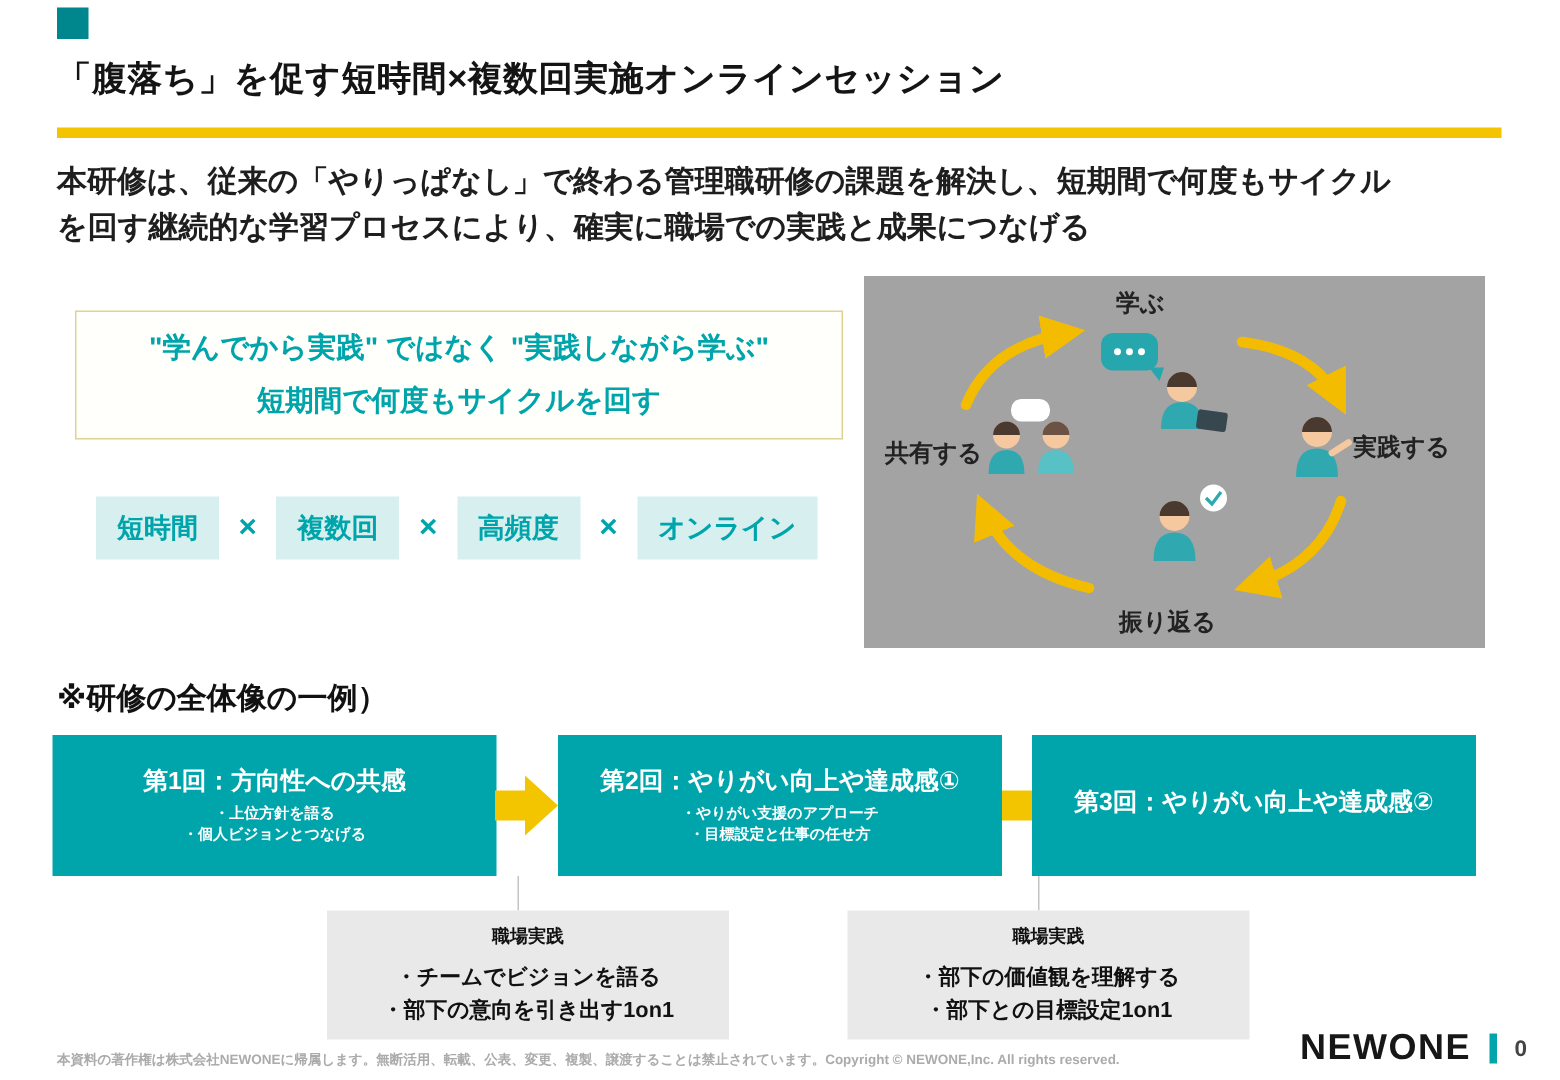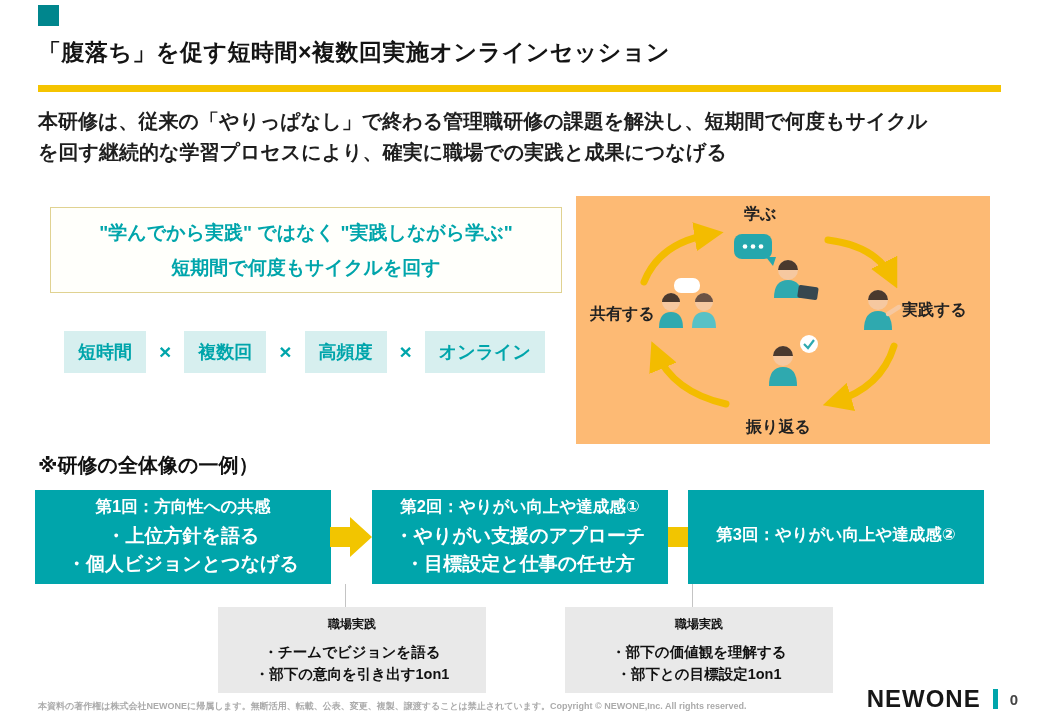--- a/index.html
+++ b/index.html
@@ -30,39 +30,39 @@
     display:flex; flex-direction:column; justify-content:center; align-items:center;
   }
   .quote-line { font-size:19px; font-weight:bold; color:#00A5AB; line-height:1.85; text-align:center; white-space:nowrap; }
 
   
   .badges { position:absolute; left:64px; top:331px; display:flex; align-items:center; }
   .badge { background:#D7EFEF; color:#00A5AB; font-size:18px; font-weight:bold; padding:9px 14px; white-space:nowrap; }
   .badge-sep { color:#00A5AB; font-size:21px; font-weight:bold; margin:0 13px; }
 
   
-  .illustration { position:absolute; left:576px; top:196px; width:414px; height:248px; background:#fdba74; }
+  .illustration { position:absolute; left:576px; top:184px; width:414px; height:248px; background:#a3a3a3; }
   .illustration svg { position:absolute; left:0; top:0; }
   .cyc-label { position:absolute; font-size:16px; font-weight:bold; color:#222222; white-space:nowrap; }
   .cyc-top    { left:168px; top:8px; }
   .cyc-right  { left:326px; top:104px; }
   .cyc-bottom { left:170px; top:221px; }
   .cyc-left   { left:14px;  top:108px; }
 
   
   .section-label { position:absolute; left:38px; top:452px; font-size:20px; font-weight:bold; color:#111111; }
 
   .step {
     position:absolute; top:490px; height:94px; width:296px; background:#00A5AB; color:#ffffff;
     display:flex; flex-direction:column; justify-content:center; align-items:center; text-align:center;
     padding:4px 2px;
   }
   .step1 { left:35px; } .step2 { left:372px; } .step3 { left:688px; }
   .step-title { font-size:16.5px; font-weight:bold; margin-bottom:4px; white-space:nowrap; }
-  .step-bullet { font-size:19px; font-weight:bold; line-height:1.45; white-space:nowrap; }
+  .step-bullet { font-size:10px; font-weight:bold; line-height:1.45; white-space:nowrap; }
 
   .flow-arrow { position:absolute; top:515px; width:42px; height:44px; }
   .flow-arrow1 { left:330px; } .flow-arrow2 { left:668px; }
 
   .connector { position:absolute; top:584px; width:1px; height:23px; background:#C4C4C4; }
   .connector1 { left:345px; } .connector2 { left:692px; }
 
   .gray-box {
     position:absolute; top:607px; height:86px; width:268px; background:#E9E9E9;
     text-align:center; padding-top:9px;

